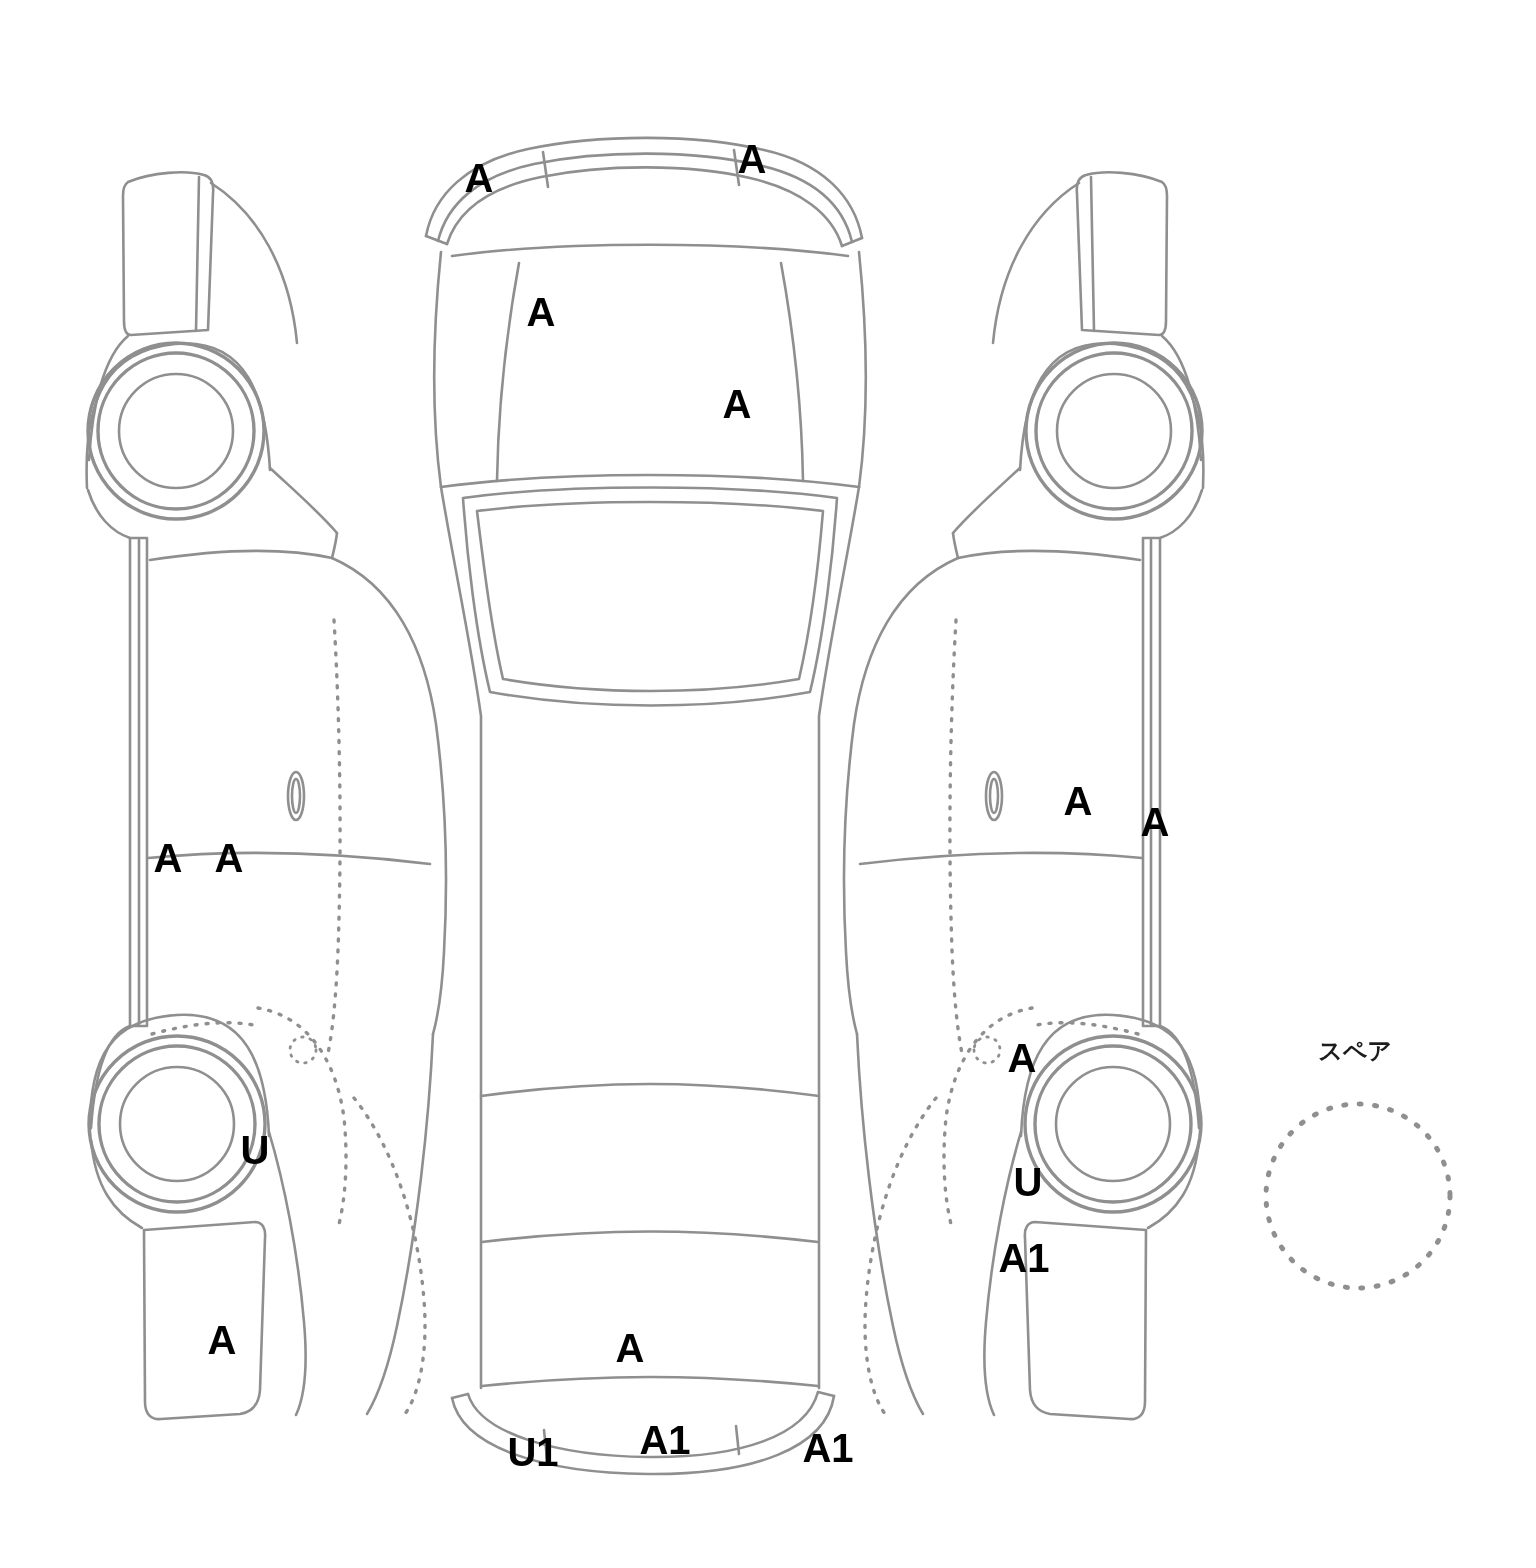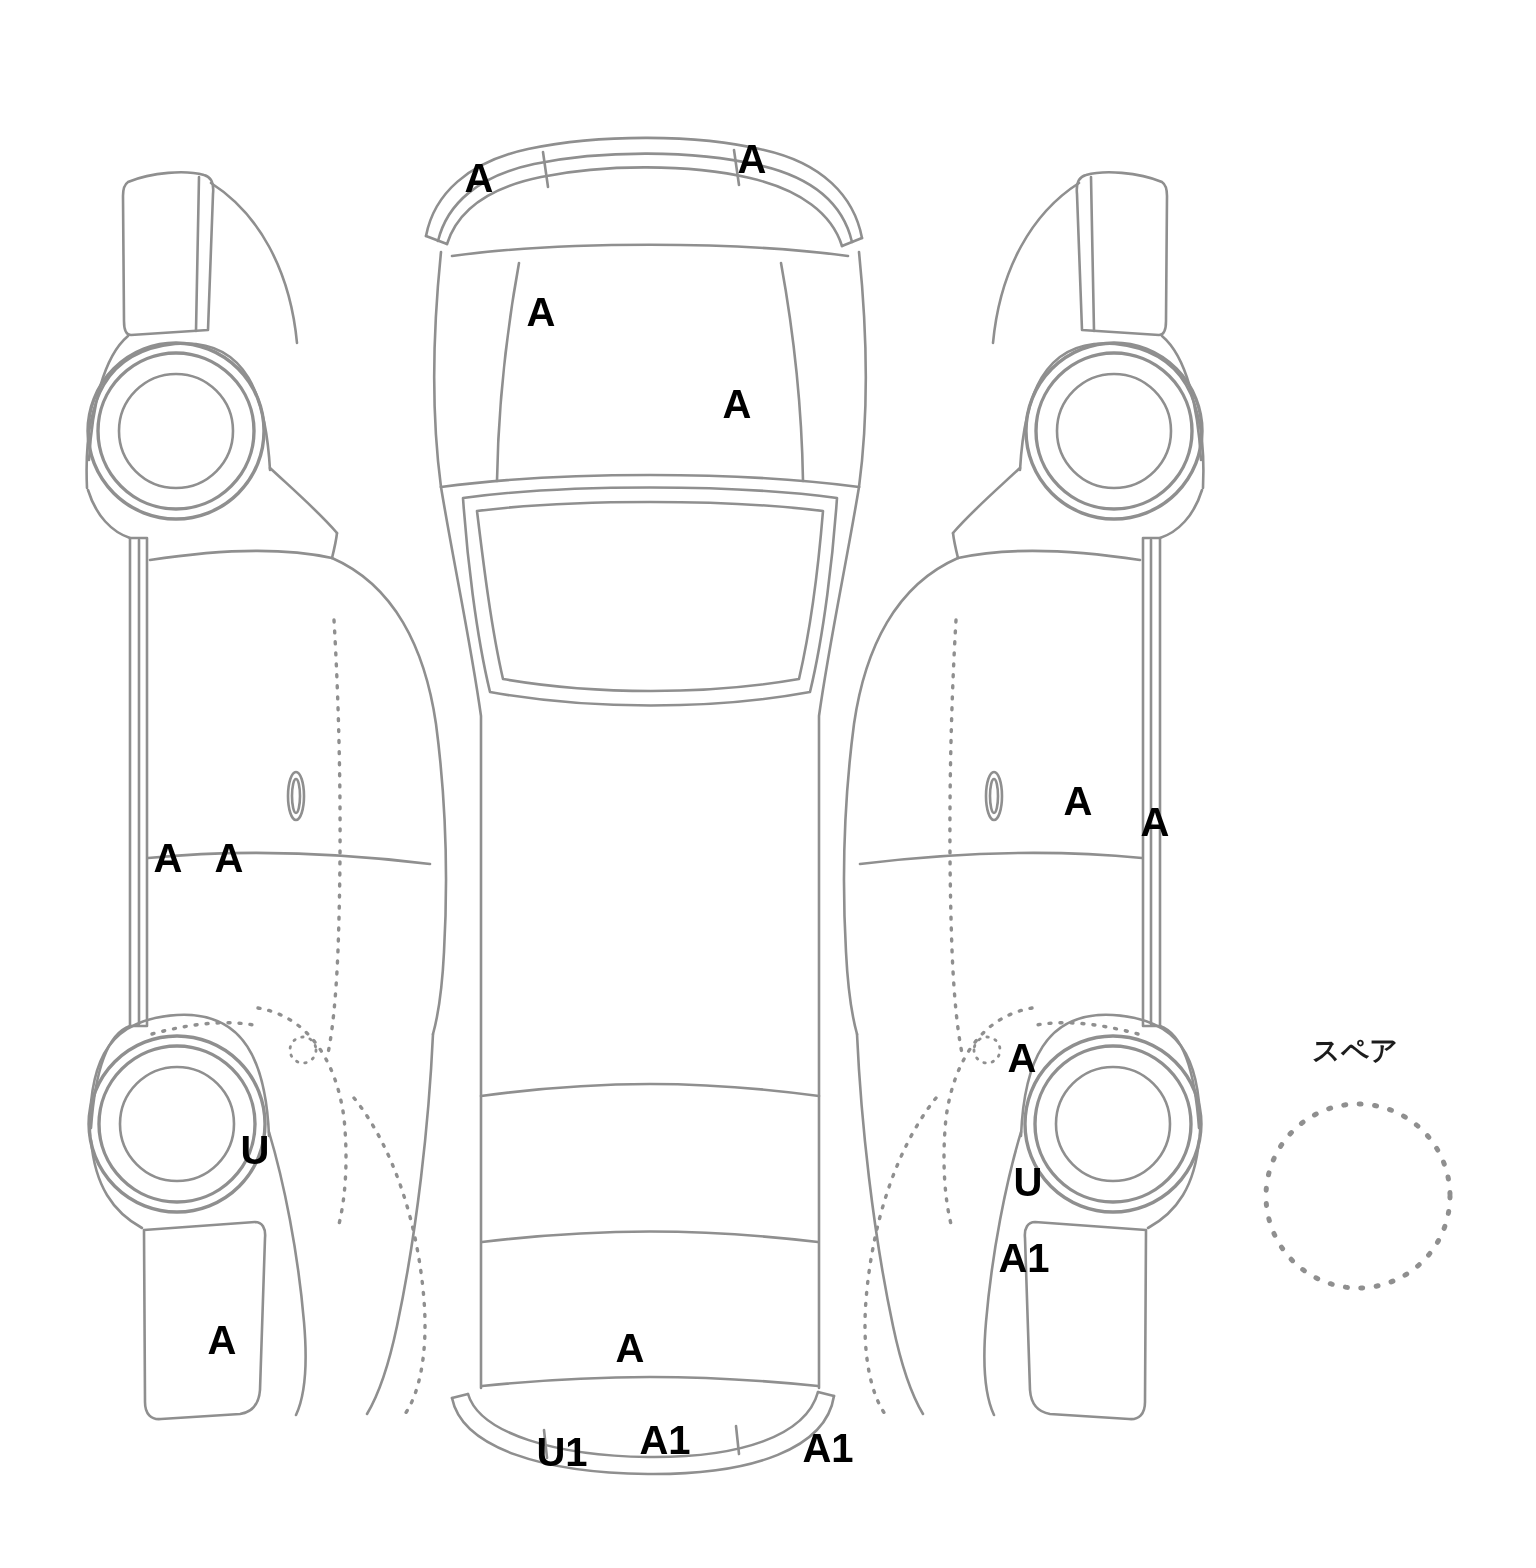--- a/index.html
+++ b/index.html
@@ -48,21 +48,21 @@
     line-height: 1;
     color: var(--label-color, #000000);
     white-space: nowrap;
   }
   .spare-text {
     position: absolute;
     left: 1355px;
     top: 1051px;
     transform: translate(-50%, -50%);
     font-weight: 600;
-    font-size: 28px;
+    font-size: 24px;
     line-height: 1;
     color: #1c1c1c;
     white-space: nowrap;
   }
 </style>
 </head>
 <body>
 
 <div class="stage">
 
@@ -173,20 +173,20 @@
       <span class="damage-label" style="left: 168px; top: 858px;">A</span>
       <span class="damage-label" style="left: 229px; top: 858px;">A</span>
       <span class="damage-label" style="left: 1078px; top: 801px;">A</span>
       <span class="damage-label" style="left: 1155px; top: 822px;">A</span>
       <span class="damage-label" style="left: 1022px; top: 1058px;">A</span>
       <span class="damage-label" style="left: 255px; top: 1150px;">U</span>
       <span class="damage-label" style="left: 1028px; top: 1182px;">U</span>
       <span class="damage-label" style="left: 1024px; top: 1258px;">A1</span>
       <span class="damage-label" style="left: 222px; top: 1340px;">A</span>
       <span class="damage-label" style="left: 630px; top: 1348px;">A</span>
-      <span class="damage-label" style="left: 562px; top: 1452px;">U1</span>
+      <span class="damage-label" style="left: 533px; top: 1452px;">U1</span>
       <span class="damage-label" style="left: 665px; top: 1440px;">A1</span>
       <span class="damage-label" style="left: 828px; top: 1448px;">A1</span>
     </div>
 
   <div class="spare-text">スペア</div>
 
 </div>
 
 </body></html>

